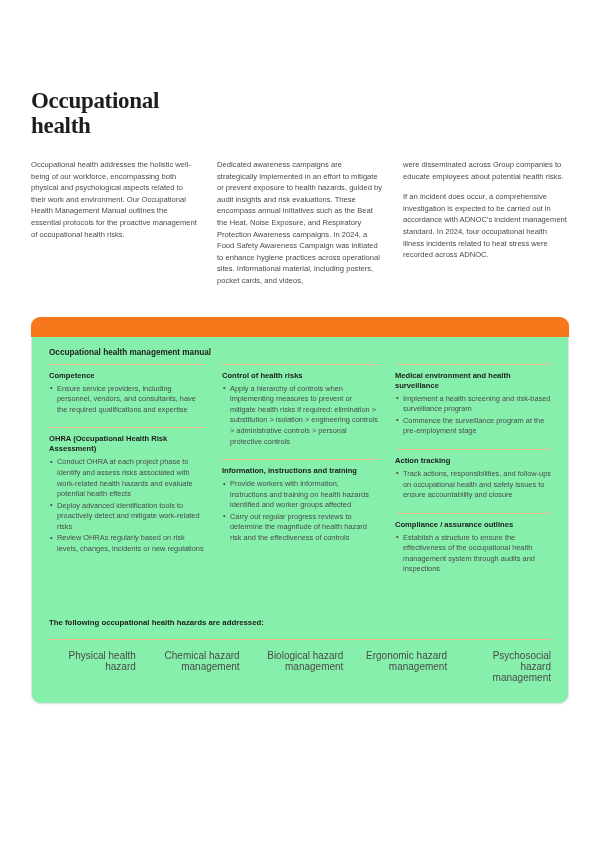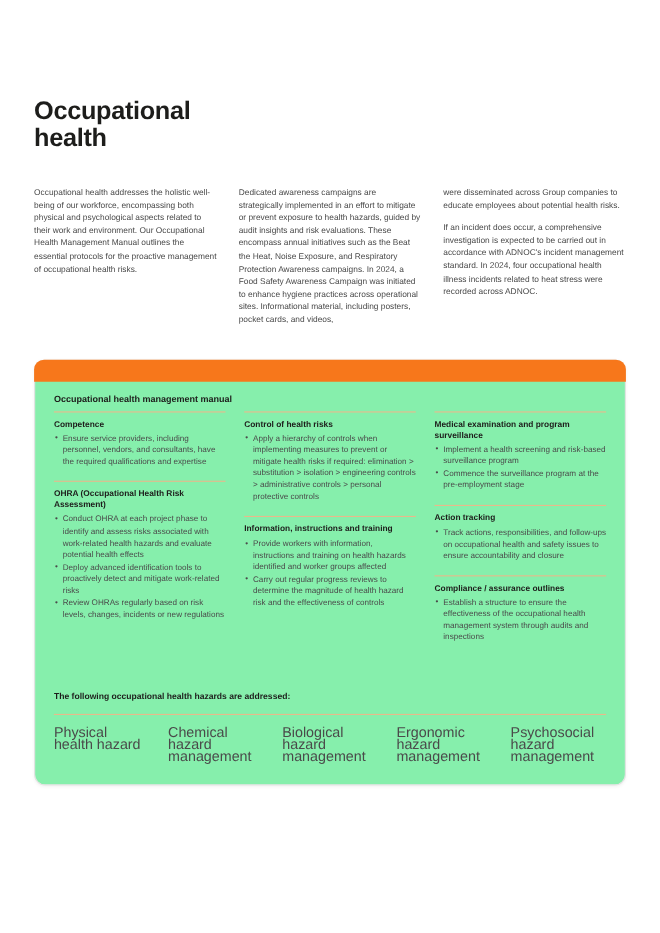--- a/index.html
+++ b/index.html
@@ -27,27 +27,28 @@
 
   
   .page-title {
     font-size: 23px;
     line-height: 25px;
     font-weight: 700;
     color: #1d1d1b;
     letter-spacing: -0.3px;
     margin-top: 88px;
     max-width: 210px;
+    font-family: Liberation Serif, serif;
   }
 
   
   .intro {
     display: flex;
     gap: 20px;
-    margin-top: 31px;
+    margin-top: 21px;
   }
   .intro-col {
     flex: 1 1 0;
     font-size: 7.6px;
     line-height: 11.6px;
     color: #4a4a4a;
   }
   .intro-col p { margin-bottom: 9px; }
   .intro-col p:last-child { margin-bottom: 0; }
 
@@ -139,23 +140,24 @@
     border: 0;
     border-top: 1px solid #E9B98B;
     margin-bottom: 11px;
   }
   .hazards-row {
     display: flex;
     gap: 17px;
   }
   .hazard-item {
     flex: 1 1 0;
-    font-size: 13px;
+    font-size: 10px;
     line-height: 10.6px;
     color: #4a4a4a;
+    text-align: right;
   }
 </style>
 </head>
 <body>
 
 <div class="page">
 
   <h1 class="page-title">
     <span>Occupational</span><br>
     <span>health</span>
@@ -210,21 +212,21 @@
               <div class="block-head">Information, instructions and training</div>
               <ul class="bullets">
                 <li>Provide workers with information, instructions and training on health hazards identified and worker groups affected</li>
                 <li>Carry out regular progress reviews to determine the magnitude of health hazard risk and the effectiveness of controls</li>
               </ul>
             </div>
           </div>
         <div class="col">
             <div class="block">
               <hr class="rule">
-              <div class="block-head">Medical examination and program surveillance</div>
+              <div class="block-head">Medical environment and health surveillance</div>
               <ul class="bullets">
                 <li>Implement a health screening and risk-based surveillance program</li>
                 <li>Commence the surveillance program at the pre-employment stage</li>
               </ul>
             </div>
             <div class="block">
               <hr class="rule">
               <div class="block-head">Action tracking</div>
               <ul class="bullets">
                 <li>Track actions, responsibilities, and follow-ups on occupational health and safety issues to ensure accountability and closure</li>

